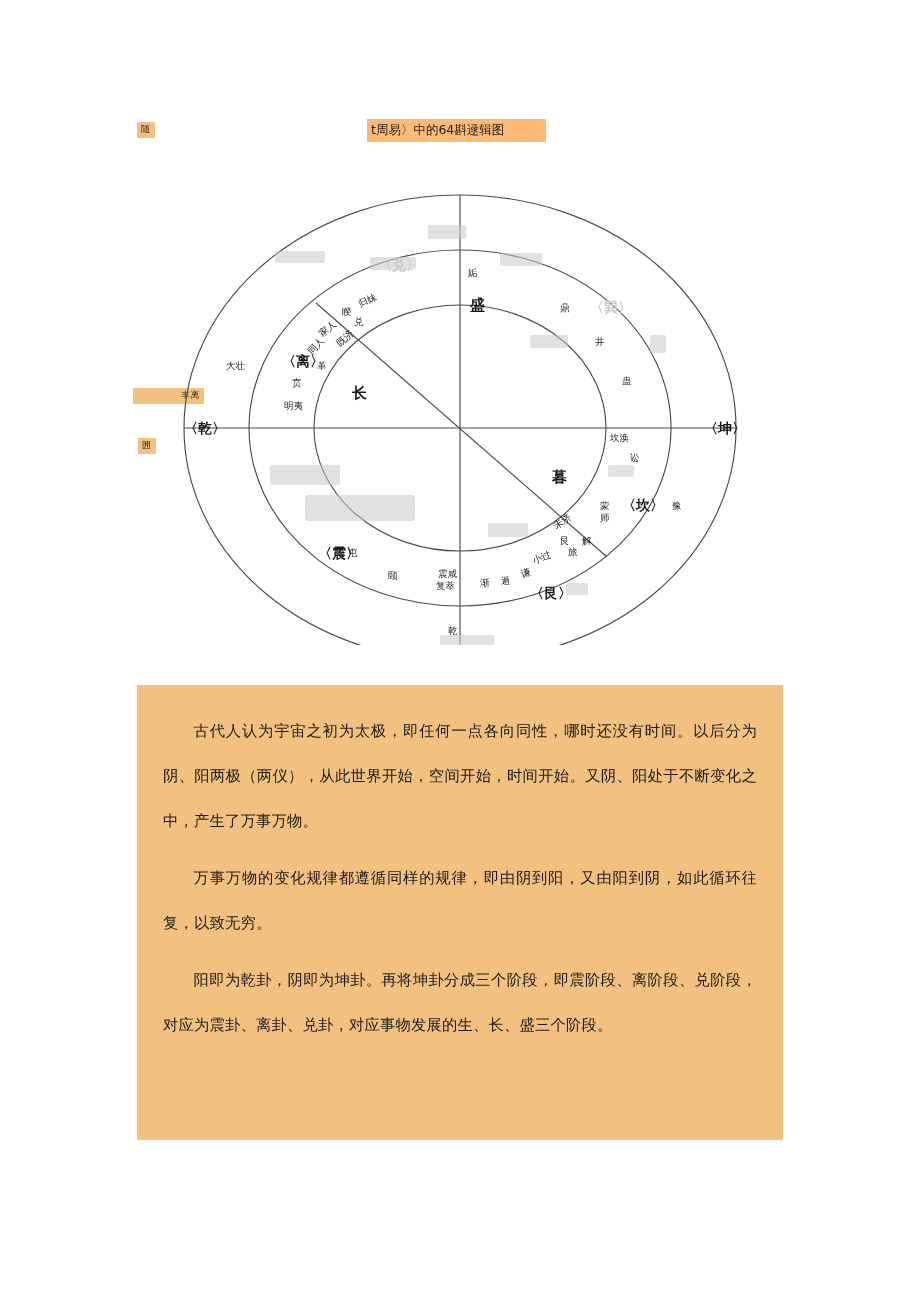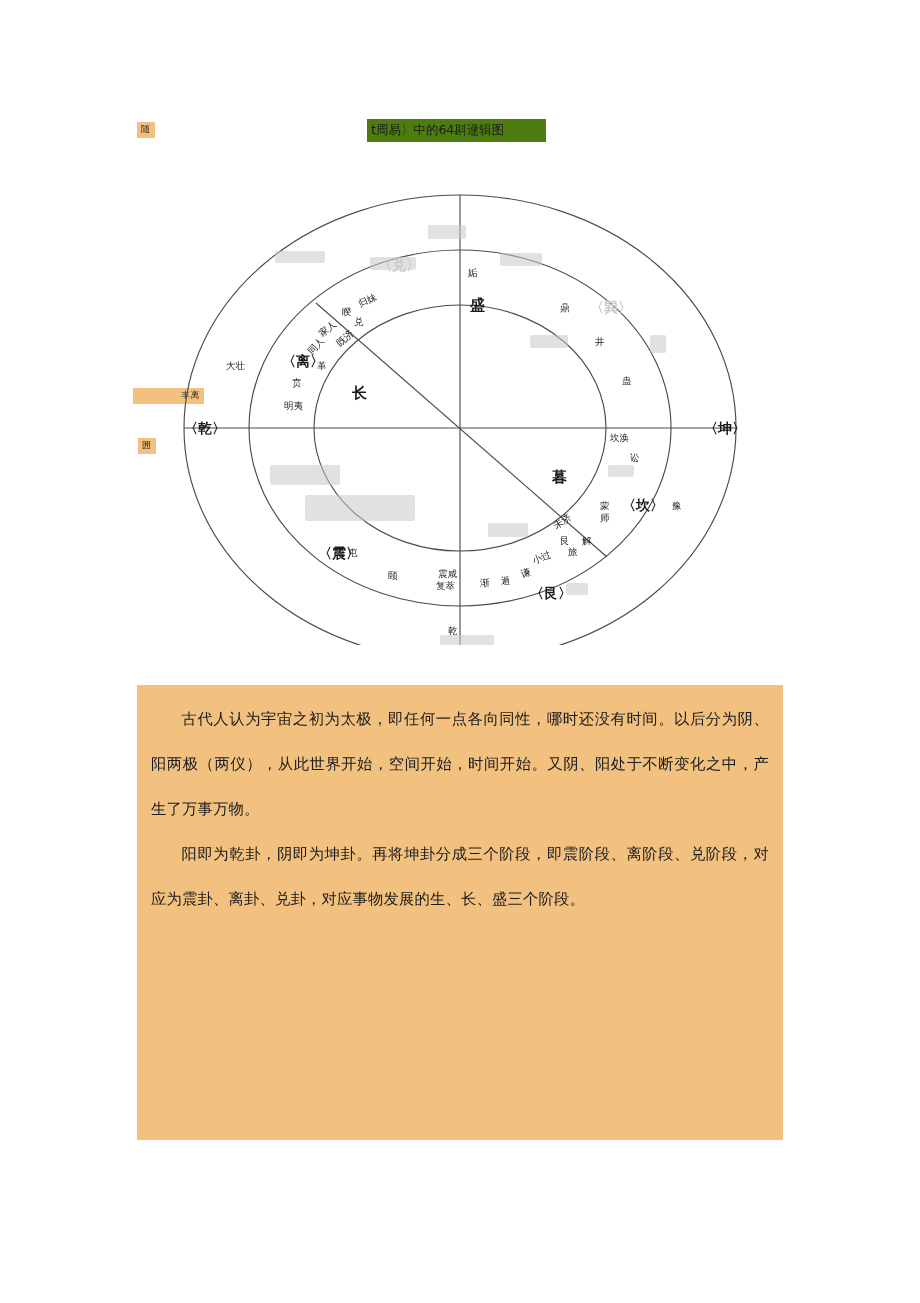--- a/index.html
+++ b/index.html
@@ -26,21 +26,21 @@
     white-space: nowrap;
   }
   #tag-sui  { left: 137px; top: 122px; }
   #tag-fengli { left: 133px; top: 388px; padding-left: 48px; }
   #tag-kun2 { left: 138px; top: 438px; }
 
   .doc-title {
     position: absolute;
     left: 367px;
     top: 119px;
-    background: #4d7c0f;
+    background: #fdba74;
     color: #1b1b1b;
     font-size: 12.5px;
     line-height: 18px;
     padding: 2px 42px 3px 4px;
     white-space: nowrap;
   }
 
   
   .diagram-wrap {
     position: absolute;
@@ -58,21 +58,21 @@
     top: 685px;
     width: 646px;
     background: #f2c180;
     color: #1a1a1a;
     box-sizing: border-box;
     padding: 12px 14px 0 14px;
     overflow: hidden;
     height: 455px;
   }
   .para {
-    margin: 0;
+    margin: 12px;
     font-size: 15.3px;
     line-height: 45px;
     text-align: justify;
     text-indent: 2em;
     letter-spacing: 0.2px;
     font-family: "DejaVu Sans", "Liberation Sans", sans-serif;
   }
   .para + .para { margin-top: 0; }
 </style>
 </head>
@@ -169,14 +169,15 @@
     <text class="lbl hex" x="172" y="150">睽</text>
     <text class="lbl hex" x="190" y="142" transform="rotate(-24 190 142)">归妹</text>
     <text class="lbl hex" x="56" y="204">大壮</text>
     <text class="lbl hex" x="278" y="469">乾</text>
 
   </svg>
 </div>
 
 <div class="text-block">
   <p class="para">古代人认为宇宙之初为太极，即任何一点各向同性，哪时还没有时间。以后分为阴、阳两极（两仪），从此世界开始，空间开始，时间开始。又阴、阳处于不断变化之中，产生了万事万物。</p>
+  <p class="para">万事万物的变化规律都遵循同样的规律，即由阴到阳，又由阳到阴，如此循环往复，以致无穷。</p>
   <p class="para">阳即为乾卦，阴即为坤卦。再将坤卦分成三个阶段，即震阶段、离阶段、兑阶段，对应为震卦、离卦、兑卦，对应事物发展的生、长、盛三个阶段。</p>
 </div>
 
 </body></html>

